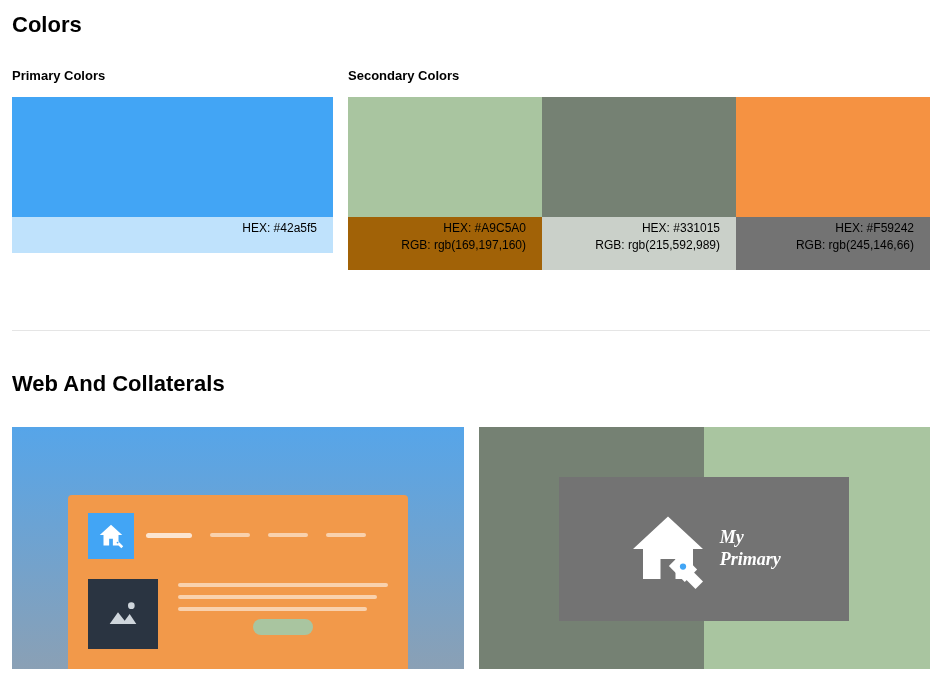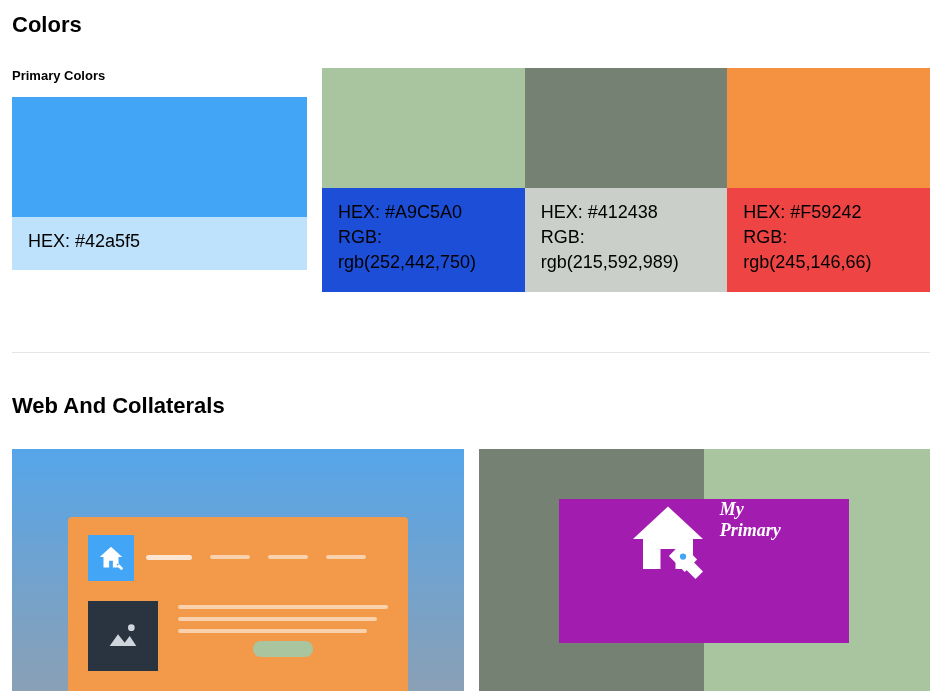--- a/index.html
+++ b/index.html
@@ -13,31 +13,31 @@
   h1.section-title {
     font-size: 22px;
     font-weight: 800;
     margin: 0 0 30px 0;
   }
   .colors-wrap {
     display: flex;
     gap: 15px;
     margin-bottom: 60px;
   }
-  .group-primary { width: 295px; }
+  .group-primary { width: 321px; }
   .group-secondary { flex: 1; display: flex; flex-direction: column; }
   .group-label {
     font-size: 13px;
     font-weight: 700;
     margin-bottom: 14px;
   }
   .swatch-row { display: flex; }
   .swatch { flex: 1; display: flex; flex-direction: column; }
   .swatch-color { height: 120px; width: 100%; }
-  .swatch-meta { padding: 12px 16px 16px 16px; font-size: 18px; line-height: 1.4; }
+  .swatch-meta { padding: 3px 16px 16px 16px; font-size: 12px; line-height: 1.4; text-align: right; }
   .divider { border: none; border-top: 1px solid #e5e5e5; margin: 0 0 40px 0; }
 
   .collaterals-wrap { display: flex; gap: 15px; }
   .coll-card { position: relative; overflow: hidden; height: 242px; flex: 1; }
   
   .card-web { background: linear-gradient(180deg,#56a5e9 0%, #8aa0b5 100%); display:flex; align-items:flex-end; justify-content:center; }
   .browser {
     width: 340px;
     background: #f2994a;
     border-radius: 4px 4px 0 0;
@@ -59,22 +59,22 @@
   .text-line:nth-child(2){ width:95%; }
   .text-line:nth-child(3){ width:90%; }
   .btn-ph { width:60px; height:16px; border-radius:9px; background:#A9C5A0; margin: 8px auto 0; }
 
   
   .card-biz { display:flex; }
   .biz-left { width:50%; background:#758173; }
   .biz-right { width:50%; background:#A9C5A0; }
   .biz-card {
     position:absolute; top:50px; left:50%; transform:translateX(-50%);
-    width: 290px; height: 144px; background:#a21caf;
-    display:flex; justify-content:center;
+    width: 290px; height: 144px; background:#737373;
+    display:flex; align-items:center; justify-content:center;
     gap: 12px;
   }
   .biz-text {
     color:#fff; font-weight:700; font-style:italic; font-size:18px; line-height:1.2;
     font-family: Georgia, "Times New Roman", serif;
   }
 </style>
 </head>
 <body>
 
@@ -87,38 +87,39 @@
       <div class="swatch">
         <div class="swatch-color" style="background:#42a5f5"></div>
         <div class="swatch-meta" style="background:#BFE2FC">
           <div>HEX: #42a5f5</div>
         </div>
       </div>
     </div>
   </div>
 
   <div class="group-secondary">
+    <div class="group-label">Secondary Colors</div>
     <div class="swatch-row">
       <div class="swatch">
         <div class="swatch-color" style="background:#A9C5A0"></div>
-        <div class="swatch-meta" style="background:#1d4ed8">
+        <div class="swatch-meta" style="background:#a16207">
           <div>HEX: #A9C5A0</div>
-          <div>RGB: rgb(252,442,750)</div>
+          <div>RGB: rgb(169,197,160)</div>
         </div>
       </div>
       <div class="swatch">
         <div class="swatch-color" style="background:#758173"></div>
         <div class="swatch-meta" style="background:#CAD0C9">
-          <div>HEX: #412438</div>
+          <div>HEX: #331015</div>
           <div>RGB: rgb(215,592,989)</div>
         </div>
       </div>
       <div class="swatch">
         <div class="swatch-color" style="background:#F59242"></div>
-        <div class="swatch-meta" style="background:#ef4444">
+        <div class="swatch-meta" style="background:#737373">
           <div>HEX: #F59242</div>
           <div>RGB: rgb(245,146,66)</div>
         </div>
       </div>
     </div>
   </div>
 </div>
 
 <hr class="divider">
 

